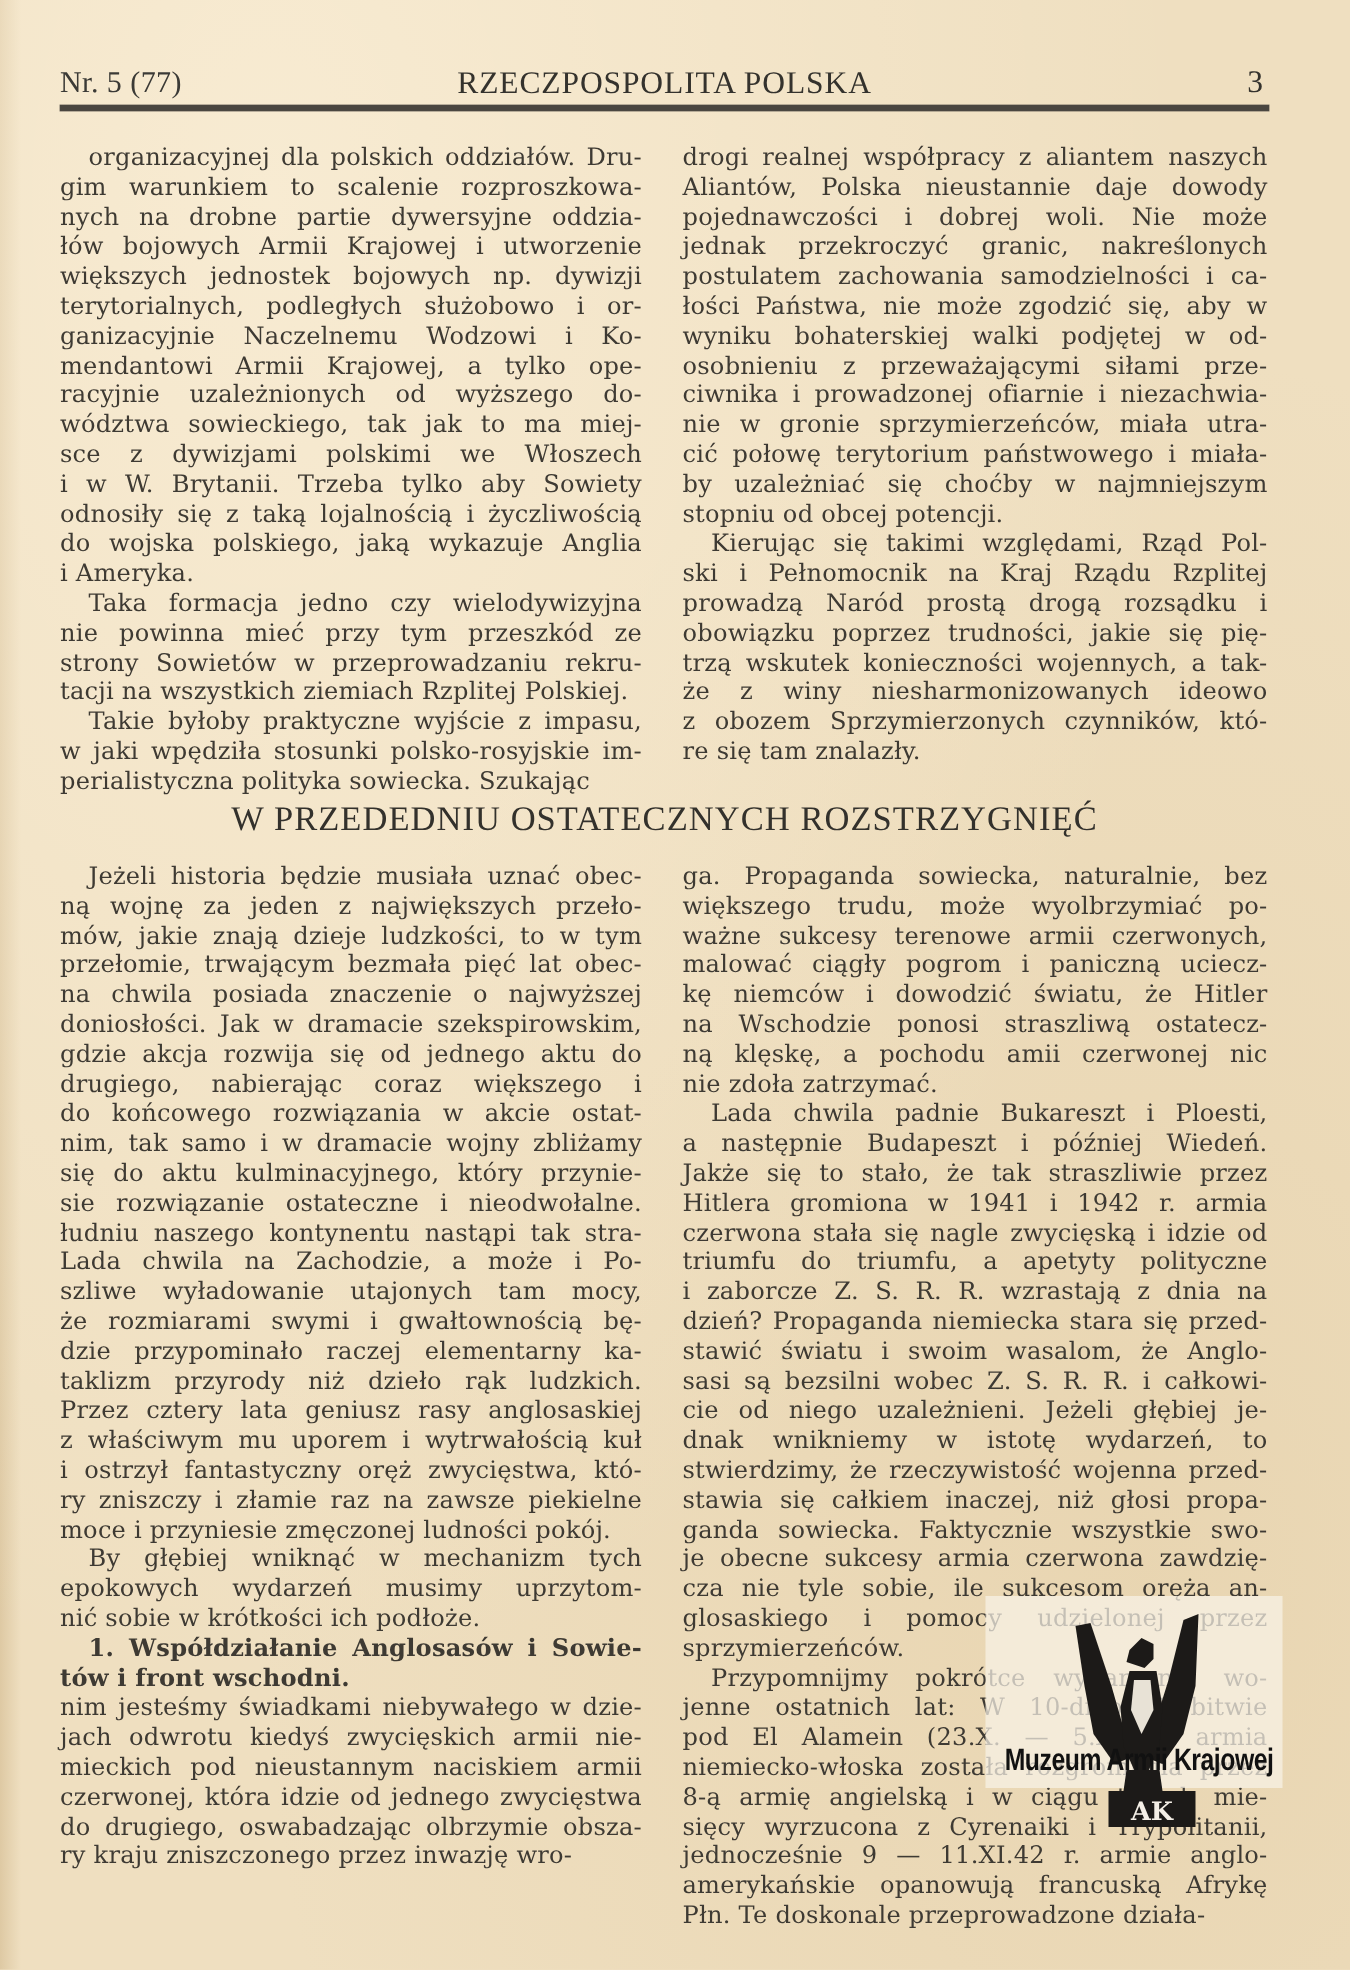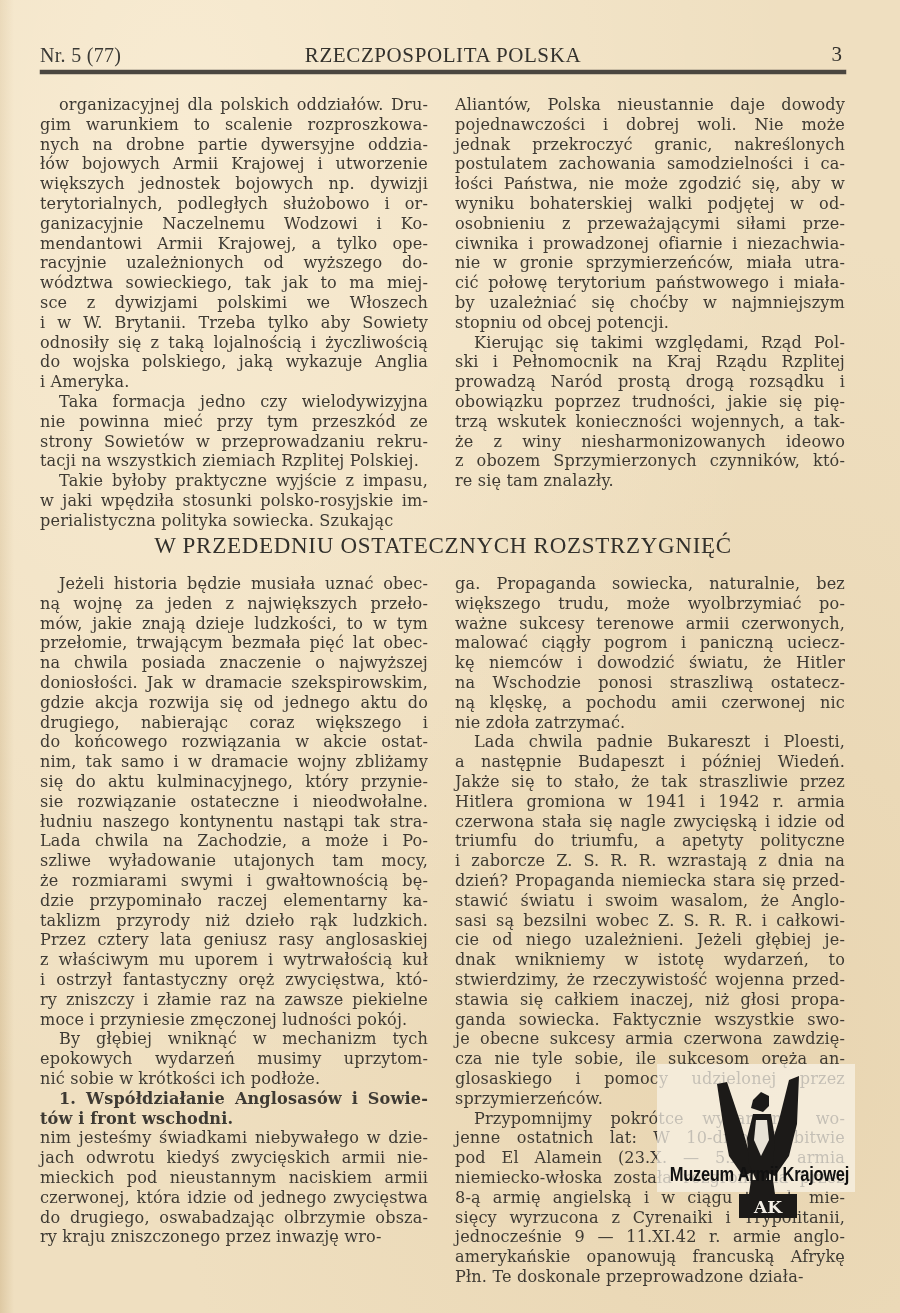--- a/index.html
+++ b/index.html
@@ -101,20 +101,21 @@
       <span class="line" style="text-indent: 19px;">Taka formacja jedno czy wielodywizyjna</span>
       <span class="line">nie powinna mieć przy tym przeszkód ze</span>
       <span class="line">strony Sowietów w przeprowadzaniu rekru-</span>
       <span class="line last">tacji na wszystkich ziemiach Rzplitej Polskiej.</span>
       <span class="line" style="text-indent: 19px;">Takie byłoby praktyczne wyjście z impasu,</span>
       <span class="line">w jaki wpędziła stosunki polsko-rosyjskie im-</span>
       <span class="line last">perialistyczna polityka sowiecka. Szukając</span>
     </div>
 
   <div class="col" id="top-right">
+      <span class="line">drogi realnej współpracy z aliantem naszych</span>
       <span class="line">Aliantów, Polska nieustannie daje dowody</span>
       <span class="line">pojednawczości i dobrej woli. Nie może</span>
       <span class="line">jednak przekroczyć granic, nakreślonych</span>
       <span class="line">postulatem zachowania samodzielności i ca-</span>
       <span class="line">łości Państwa, nie może zgodzić się, aby w</span>
       <span class="line">wyniku bohaterskiej walki podjętej w od-</span>
       <span class="line">osobnieniu z przeważającymi siłami prze-</span>
       <span class="line">ciwnika i prowadzonej ofiarnie i niezachwia-</span>
       <span class="line">nie w gronie sprzymierzeńców, miała utra-</span>
       <span class="line">cić połowę terytorium państwowego i miała-</span>

